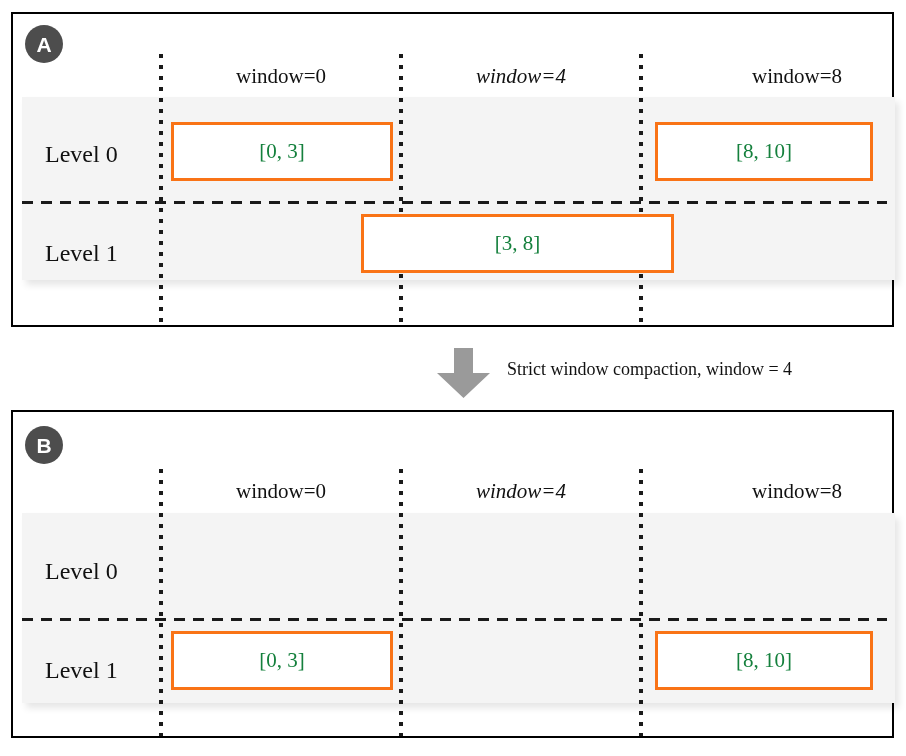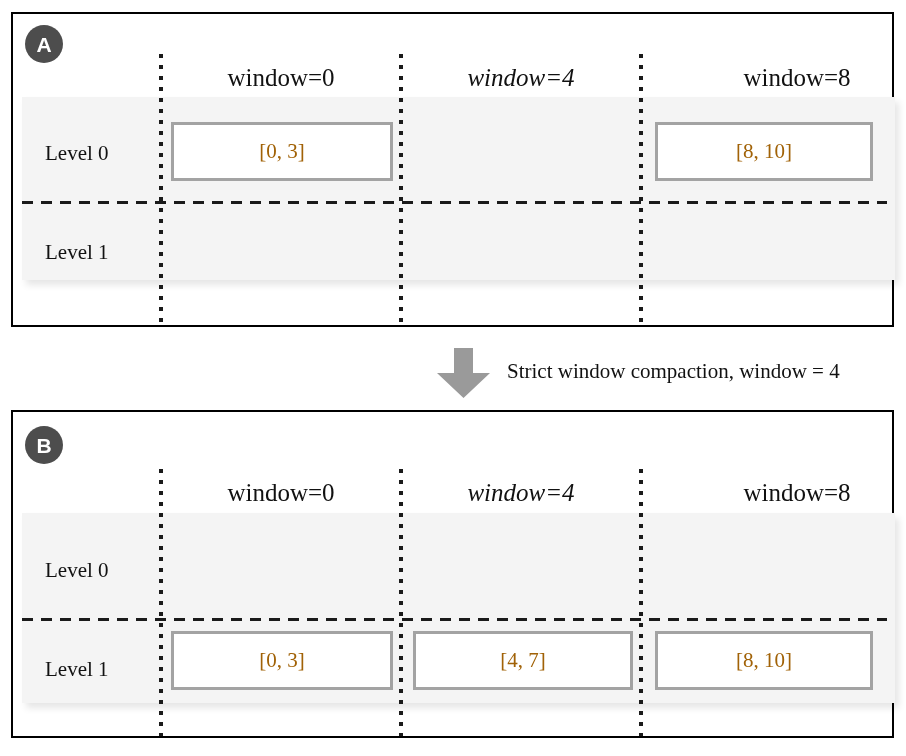--- a/index.html
+++ b/index.html
@@ -74,56 +74,56 @@
     background-image: linear-gradient(to right, #1a1a1a 0 11px, rgba(0,0,0,0) 11px 19px);
     background-size: 19px 3px;
     background-repeat: repeat-x;
   }
   #panel-a .hdash { top: 187px; }
   #panel-b .hdash { top: 206px; }
 
   
   .whdr {
     position: absolute;
-    font-size: 25px;
+    font-size: 21px;
     color: #111111;
     text-align: center;
     white-space: nowrap;
   }
   #panel-a .whdr { top: 50px; }
   #panel-b .whdr { top: 67px; }
   .whdr.w1 { left: 148px; width: 240px; }
   .whdr.w2 { left: 388px; width: 240px; font-style: italic; }
   .whdr.w3 { left: 664px; width: 240px; }
 
   
   .lvl {
     position: absolute;
     left: 32px;
     width: 110px;
-    font-size: 21px;
+    font-size: 24px;
     color: #111111;
     white-space: nowrap;
   }
   #panel-a .lvl.l0 { top: 127px; }
   #panel-a .lvl.l1 { top: 226px; }
   #panel-b .lvl.l0 { top: 146px; }
   #panel-b .lvl.l1 { top: 245px; }
 
   
   .ibox {
     position: absolute;
-    border: 3px solid #a3a3a3;
+    border: 3px solid #f97316;
     background: #ffffff;
     box-sizing: border-box;
     display: flex;
     align-items: center;
     justify-content: center;
     font-size: 21px;
-    color: #a16207;
+    color: #15803d;
   }
 
   
   #a-box-0-3  { left: 158px; top: 108px; width: 222px; height: 59px; }
   #a-box-8-10 { left: 642px; top: 108px; width: 218px; height: 59px; }
   #a-box-3-8  { left: 348px; top: 200px; width: 313px; height: 59px; }
 
   
   #b-box-0-3  { left: 158px; top: 219px; width: 222px; height: 59px; }
   #b-box-4-7  { left: 400px; top: 219px; width: 220px; height: 59px; }
@@ -141,21 +141,21 @@
     position: absolute;
     left: 0;
     top: 3px;
     width: 53px;
     height: 50px;
   }
   #transition-caption {
     position: absolute;
     left: 70px;
     top: 14px;
-    font-size: 21px;
+    font-size: 18px;
     color: #111111;
     white-space: nowrap;
   }
 </style>
 </head>
 <body>
 
 <div class="panel" id="panel-a">
 
   <div class="band" id="band-a"></div>
@@ -170,20 +170,21 @@
 
   <div class="whdr w1">window=0</div>
   <div class="whdr w2">window=4</div>
   <div class="whdr w3">window=8</div>
 
   <div class="lvl l0">Level 0</div>
   <div class="lvl l1">Level 1</div>
 
   <div class="ibox" id="a-box-0-3">[0, 3]</div>
   <div class="ibox" id="a-box-8-10">[8, 10]</div>
+  <div class="ibox" id="a-box-3-8">[3, 8]</div>
 </div>
 
 <div id="transition">
   <svg id="arrow-down" viewBox="0 0 53 50">
     <polygon points="17,0 36,0 36,25 53,25 26.5,50 0,25 17,25" fill="#9a9a9a"></polygon>
   </svg>
   <div id="transition-caption">Strict window compaction, window = 4</div>
 </div>
 
 <div class="panel" id="panel-b">
@@ -199,15 +200,14 @@
   <div class="hdash"></div>
 
   <div class="whdr w1">window=0</div>
   <div class="whdr w2">window=4</div>
   <div class="whdr w3">window=8</div>
 
   <div class="lvl l0">Level 0</div>
   <div class="lvl l1">Level 1</div>
 
   <div class="ibox" id="b-box-0-3">[0, 3]</div>
-  <div class="ibox" id="b-box-4-7">[4, 7]</div>
   <div class="ibox" id="b-box-8-10">[8, 10]</div>
 </div>
 
 </body></html>

